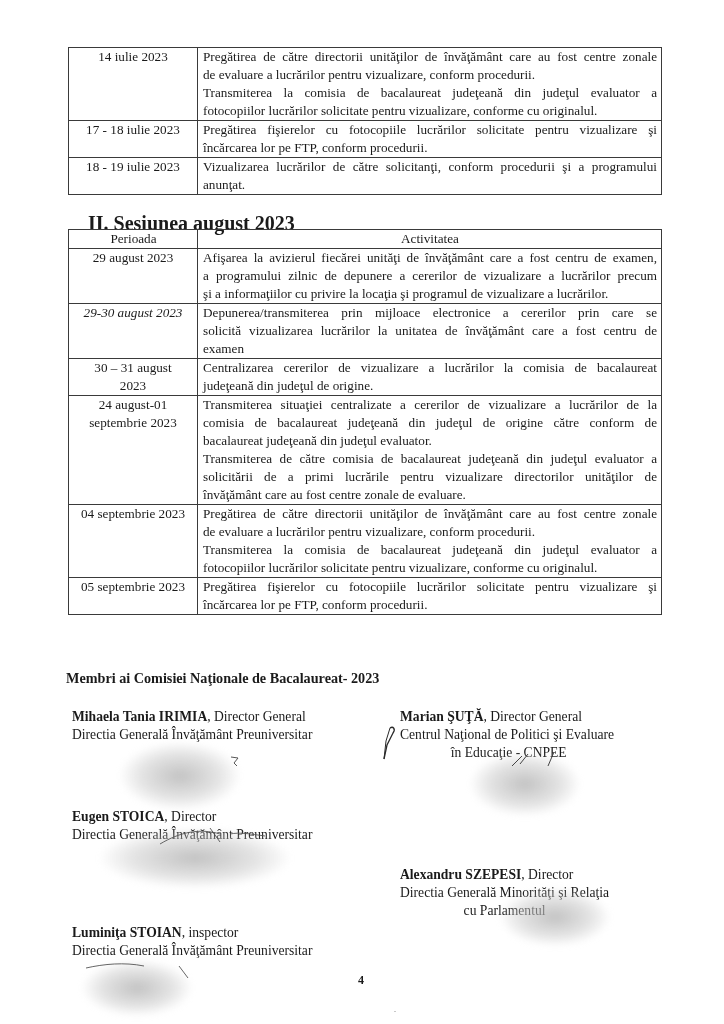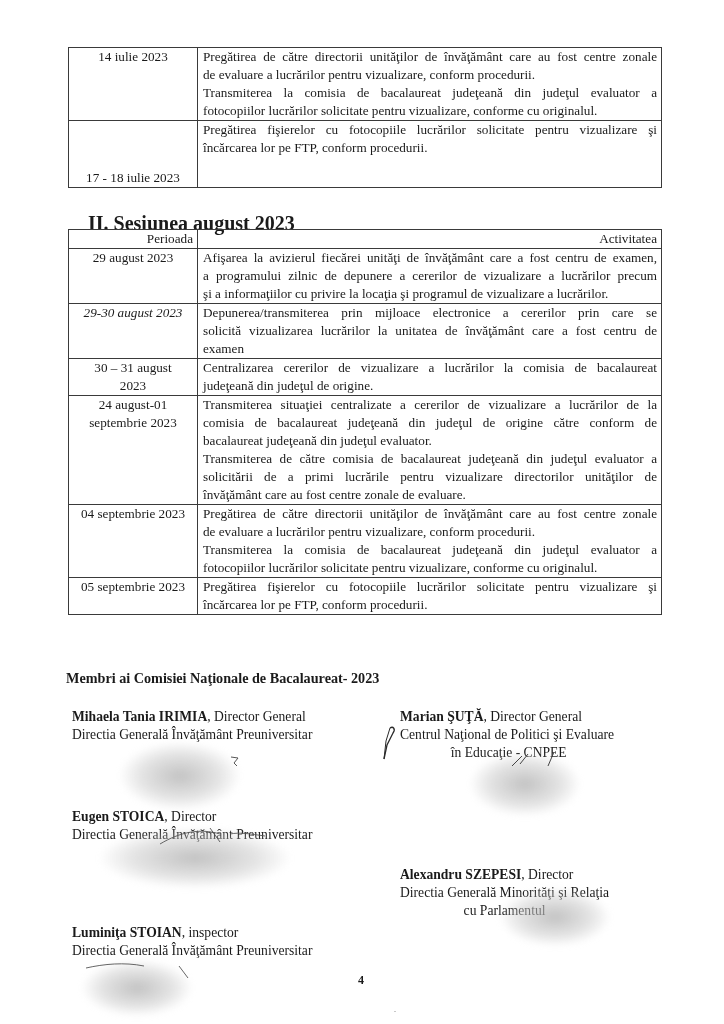--- a/index.html
+++ b/index.html
@@ -11,21 +11,21 @@
   table.sched {
     position: absolute; left: 68px; width: 594px; border-collapse: collapse;
     font-size: 13.2px; line-height: 18px; table-layout: fixed;
   }
   table.sched td, table.sched th {
     border: 1px solid #3a3a3a; vertical-align: top; padding: 0 4px 0 5px;
   }
   table.sched col.c1 { width: 129px; }
   table.sched td.period { text-align: center; padding: 0 3px; }
   table.sched td.act { text-align: justify; }
-  table.sched th { font-weight: normal; text-align: right; }
+  table.sched th { font-weight: normal; text-align: center; }
   .line { display: block; text-align: justify; text-align-last: left; }
   .line.j { text-align-last: justify; }
   #t1 { top: 31px; }
   #t2 { top: 213px; }
   .section-heading {
     position: absolute; left: 68px; top: 196px; font-weight: bold; font-size: 20px; margin-left: 20px;
   }
   .members-title {
     position: absolute; left: 66px; top: 654px; font-weight: bold; font-size: 14.2px;
   }
@@ -65,25 +65,34 @@
           </td>
           <td class="act">
             <span class="line j">Pregătirea de către directorii unităţilor de învăţământ care au fost centre zonale</span>
             <span class="line">de evaluare a lucrărilor pentru vizualizare, conform procedurii.</span>
             <span class="line j">Transmiterea la comisia de bacalaureat judeţeană din judeţul evaluator a</span>
             <span class="line">fotocopiilor lucrărilor solicitate pentru vizualizare, conforme cu originalul.</span>
           </td>
         </tr>
         <tr>
           <td class="period">
-            <span style="display: block; margin-top: 48px;">17 - 18 iulie 2023</span>
+            <span style="display: block;">17 - 18 iulie 2023</span>
           </td>
           <td class="act">
             <span class="line j">Pregătirea fişierelor cu fotocopiile  lucrărilor solicitate pentru vizualizare şi</span>
             <span class="line">încărcarea lor pe FTP, conform procedurii.</span>
+          </td>
+        </tr>
+        <tr>
+          <td class="period">
+            <span style="display: block;">18 - 19 iulie 2023</span>
+          </td>
+          <td class="act">
+            <span class="line j">Vizualizarea lucrărilor de către solicitanţi, conform procedurii şi a programului</span>
+            <span class="line">anunţat.</span>
           </td>
         </tr>
       </tbody>
   </table>
 
   <div class="section-heading">II. Sesiunea august 2023</div>
 
   <table class="sched" id="t2">
     <colgroup>
         <col class="c1">

